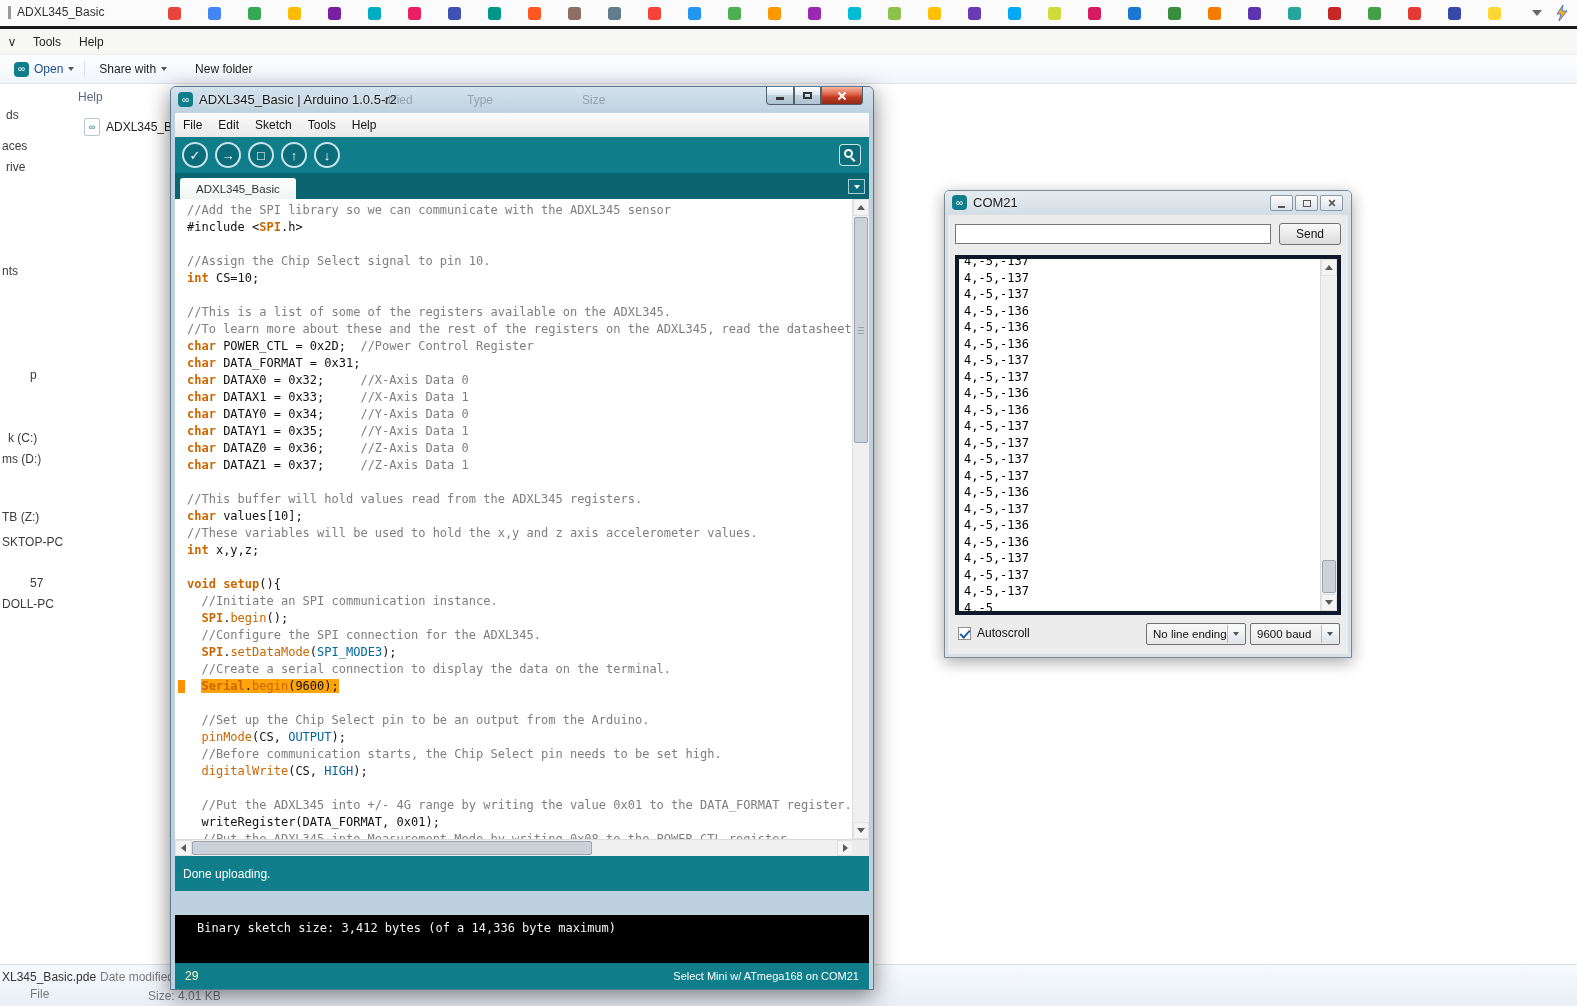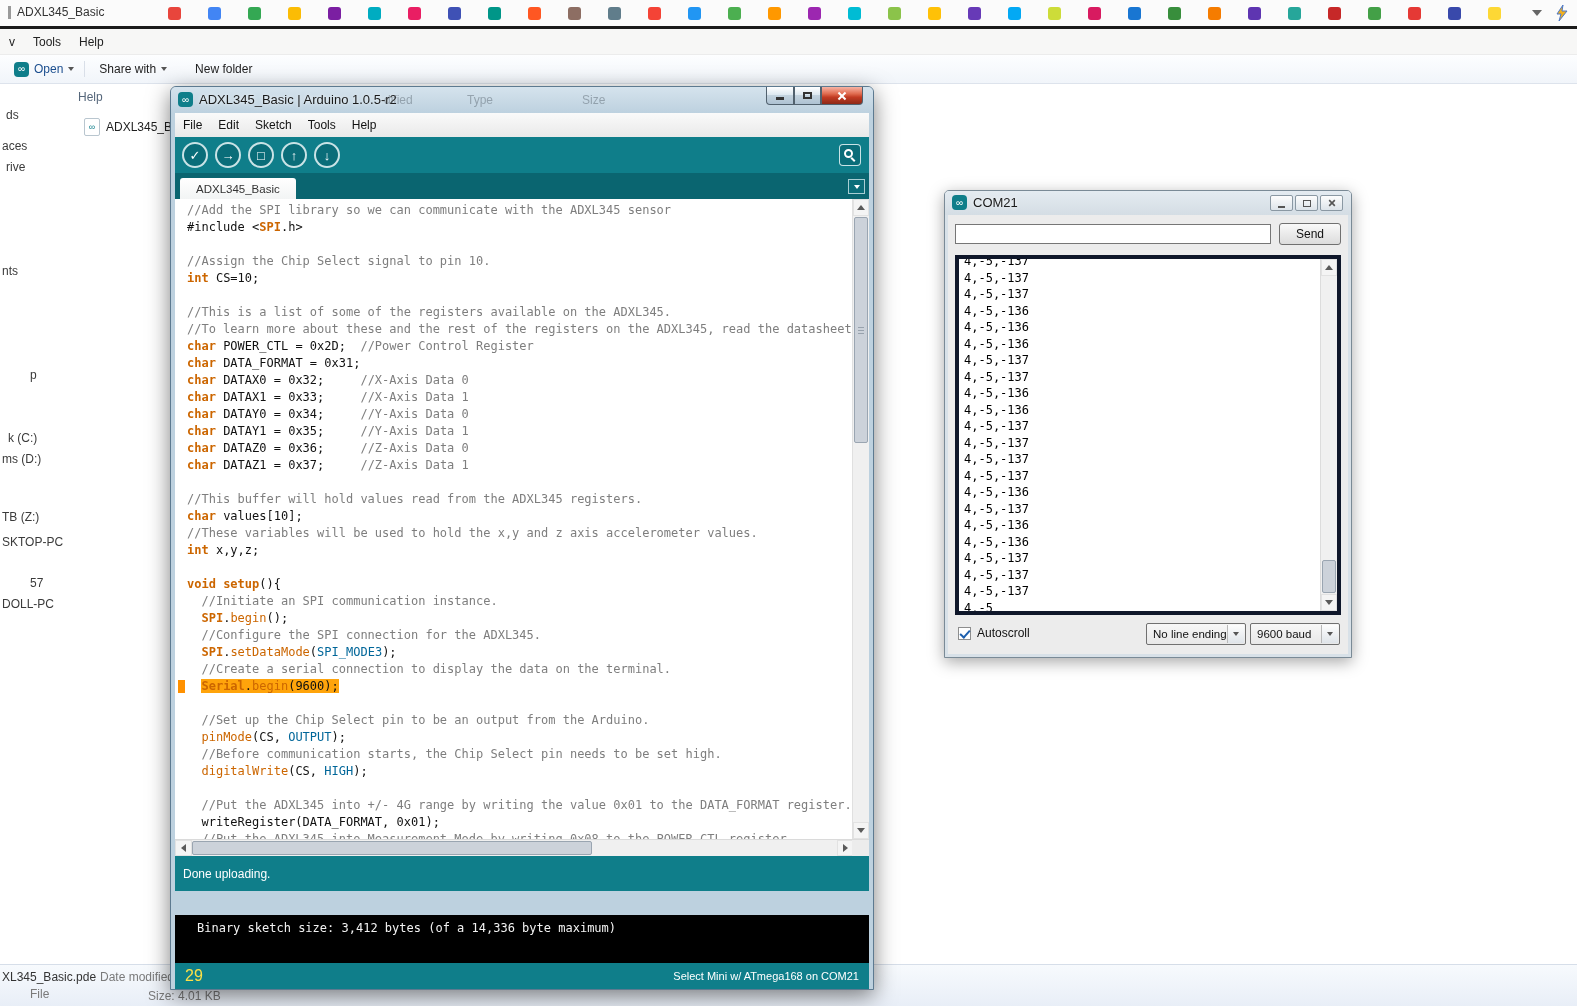--- a/index.html
+++ b/index.html
@@ -88,21 +88,21 @@
   .v-thumb{position:absolute;left:1px;right:1px;top:18px;height:226px;background:#ccd2da;border:1px solid #9aa5b1;border-radius:2px;box-sizing:border-box;}
   .v-thumb::after{content:"";position:absolute;left:3px;right:3px;top:50%;height:1px;background:#98a2ad;box-shadow:0 3px 0 #98a2ad,0 -3px 0 #98a2ad;}
   .hscroll{position:absolute;left:4px;top:752px;width:679px;height:17px;background:#f0f0f0;border-top:1px solid #dadada;box-sizing:border-box;}
   .hs-arrow{position:absolute;top:0;width:17px;height:16px;background:#f4f4f4;border:1px solid #e2e2e2;box-sizing:border-box;display:flex;align-items:center;justify-content:center;}
   .hs-arrow.left{left:0;} .hs-arrow.right{right:0;}
   .h-thumb{position:absolute;left:17px;top:1px;width:400px;height:14px;background:#ccd2da;border:1px solid #9aa5b1;border-radius:2px;box-sizing:border-box;}
   .scroll-corner{position:absolute;right:4px;top:752px;width:17px;height:17px;background:#ececec;border-top:1px solid #dadada;box-sizing:border-box;}
   .msg-bar{position:absolute;left:4px;right:4px;top:769px;height:35px;background:#0f7e8a;color:#fff;font-size:12px;display:flex;align-items:center;padding-left:8px;box-sizing:border-box;}
   .console{position:absolute;left:4px;right:4px;top:804px;height:72px;background:#000;color:#f2f2f2;font-family:"DejaVu Sans Mono",monospace;font-size:12px;padding:6px 22px;box-sizing:border-box;margin-top:24px;}
   .statusbar{position:absolute;left:4px;right:4px;top:876px;height:26px;background:#0f7e8a;display:flex;align-items:center;justify-content:space-between;padding:0 10px;box-sizing:border-box;}
-  .line-no{color:#fde047;font-size:16px;}
+  .line-no{color:#fef9c3;font-size:12px;}
   .board{color:#fff;font-size:11px;}
 
   
   .win-serial{position:absolute;left:944px;top:190px;width:408px;height:468px;background:#d8e1e8;border:1px solid #7a8a96;border-radius:5px 5px 0 0;box-shadow:0 4px 16px rgba(0,0,0,.35);box-sizing:border-box;}
   .ser-title{position:absolute;left:0;right:0;top:0;height:24px;background:linear-gradient(#e4ebf1,#d4dde4);border-radius:4px 4px 0 0;}
   .ser-title .ard-logo{position:absolute;left:7px;top:4px;}
   .ser-title .title-text{position:absolute;left:28px;top:4px;}
   .ser-caps{position:absolute;right:8px;top:4px;display:flex;gap:2px;}
   .sbtn{width:23px;height:16px;border:1px solid #8a98a3;background:linear-gradient(#fdfdfd,#dde4ea);display:flex;align-items:center;justify-content:center;box-sizing:border-box;border-radius:2px;}
   .sbtn .gl-min{margin-top:7px;width:7px;height:2px;background:#555;}

